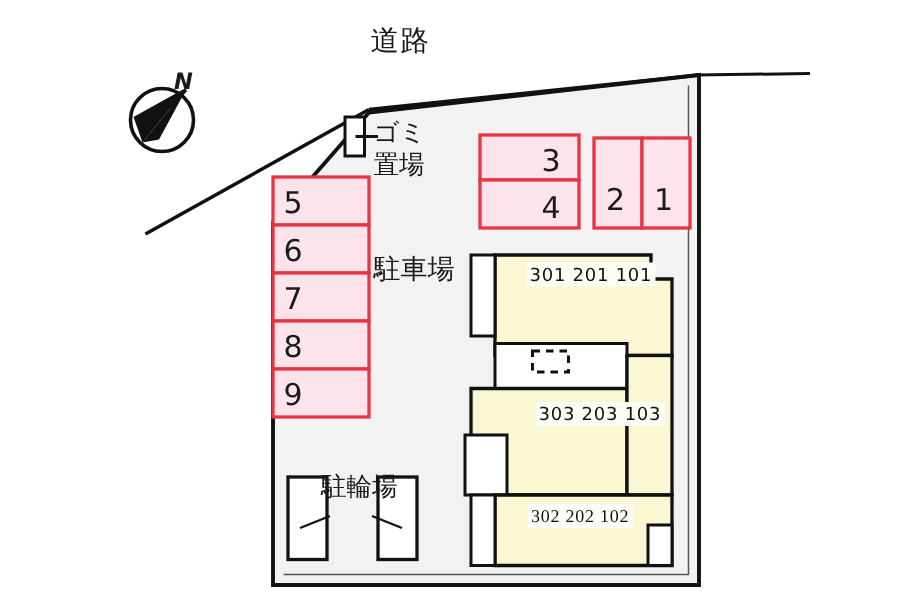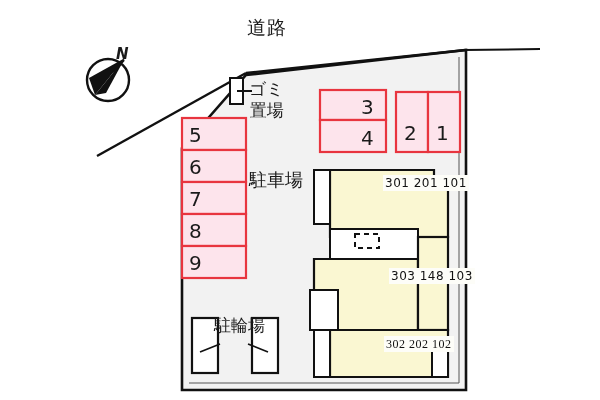--- a/index.html
+++ b/index.html
@@ -34,21 +34,20 @@
     top: 18px;
     letter-spacing: 1px;
     text-align: right;
   }
   .gomi-label {
     font-size: 17px;
     left: 249px;
     top: 79px;
     line-height: 21px;
     letter-spacing: 0px;
-    text-align: right;
   }
   .parkinglot-label {
     font-size: 18px;
     left: 249px;
     top: 168px;
     line-height: 23px;
     width: 22px;
     text-align: center;
   }
   .bike-label {
@@ -72,21 +71,20 @@
     color: #1a1a1a;
   }
   .room-num {
     position: absolute;
     font-size: 12px;
     color: #111111;
     line-height: 14px;
     letter-spacing: 0.5px;
     background: #fdfdf8;
     padding: 1px 2px;
-    margin-left: 32px;
   }
 </style>
 </head>
 <body>
 
 <svg id="plan" viewBox="0 0 600 400">
 
   <polygon points="182,148 246,75 466,50 466,390 182,390" fill="#f2f2f2" stroke="#111111" stroke-width="2.6"></polygon>
 
   <polyline points="189,383 459,383 459,57" fill="none" stroke="#555555" stroke-width="1"></polyline>
@@ -191,17 +189,17 @@
 <div class="stall-num" style="left:361px; top:95px;">3</div>
 <div class="stall-num" style="left:361px; top:126px;">4</div>
 
 <div class="stall-num" style="left:404px; top:121px;">2</div>
 <div class="stall-num" style="left:436px; top:121px;">1</div>
 
 <div class="room-num" style="left:351px; top:175px;">301
 201
 101</div>
 <div class="room-num" style="left:357px; top:268px;">303
-148
+203
 103</div>
 <div class="room-num" style="left:352px; top:336px;font-family:Liberation Serif, serif;">302
 202
 102</div>
 
 </body></html>

